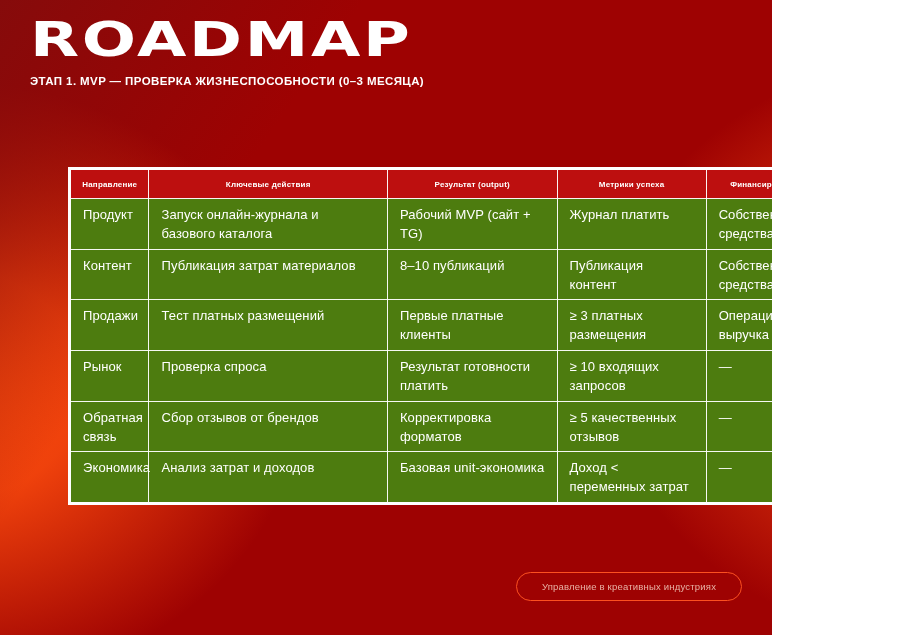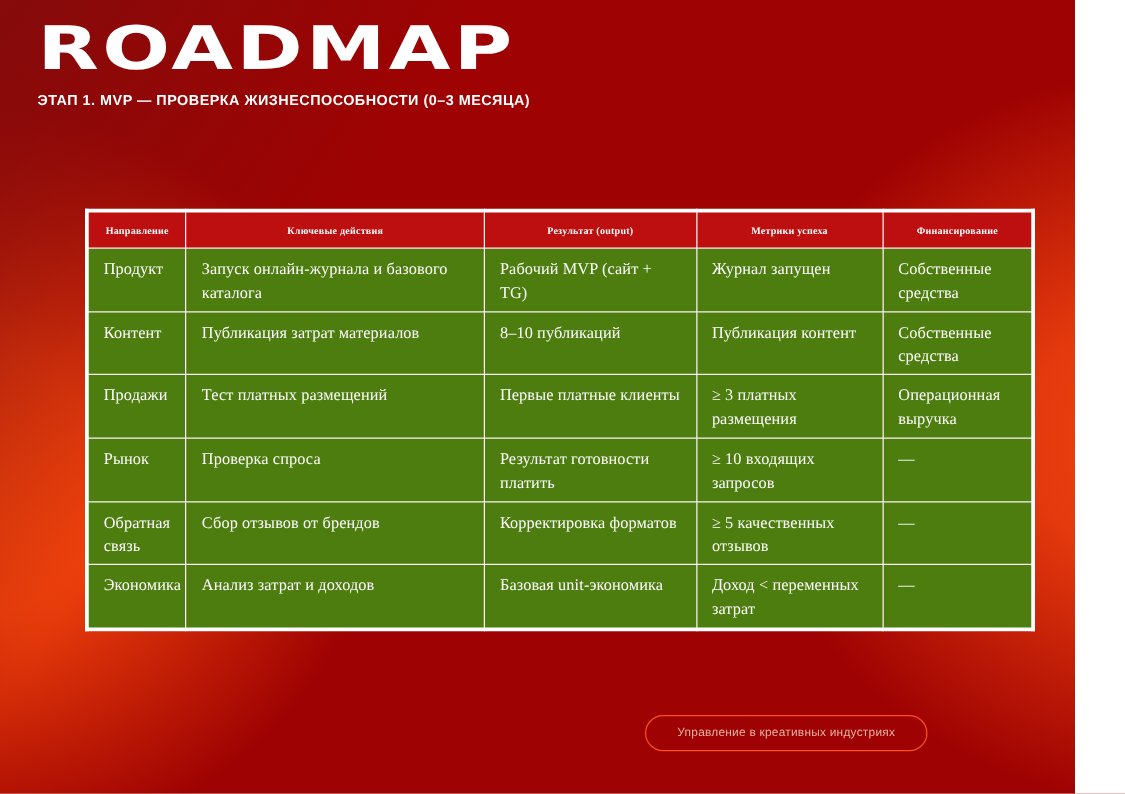--- a/index.html
+++ b/index.html
@@ -1,18 +1,18 @@
 <!DOCTYPE html>
 <html><head>
 <meta charset="utf-8">
 <style>
   html,body{margin:0;padding:0;}
   body{width:900px;height:635px;font-family:"Liberation Sans",sans-serif;}
   .slide{
-    position:relative;width:860px;height:635px;overflow:hidden;
+    position:relative;width:772px;height:635px;overflow:hidden;
     background-color:#9e0202;
     background-image:
       linear-gradient(125deg,#860b0b 0%,rgba(134,11,11,0) 30%),
       radial-gradient(ellipse 480px 410px at -50px 385px, rgba(252,77,12,1) 0%, rgba(250,74,13,0.88) 28%, rgba(250,74,13,0) 74%),
       radial-gradient(ellipse 470px 400px at 950px 350px, rgba(243,69,16,1) 0%, rgba(243,69,16,0.82) 28%, rgba(243,69,16,0) 74%);
   }
   .title{
     position:absolute;left:30px;top:14px;
     font-family:"DejaVu Sans","Liberation Sans",sans-serif;
     font-weight:bold;font-size:48px;line-height:50px;color:#ffffff;
@@ -25,21 +25,20 @@
     white-space:nowrap;
   }
   .tbl-wrap{position:absolute;left:68px;top:167px;width:760px;}
   table.roadmap{
     width:760px;border-collapse:collapse;table-layout:fixed;
     border:3px solid #ffffff;background:#c31313;
   }
   table.roadmap th, table.roadmap td{
     border:1.5px solid rgba(255,255,255,0.95);
     color:#ffffff;
-    font-family:Liberation Serif, serif;
   }
   table.roadmap thead tr{height:30px;}
   table.roadmap th{
     background:#bd0f0f;font-size:8px;font-weight:bold;
     text-align:center;vertical-align:middle;padding:2px 4px;
     letter-spacing:0.2px;
   }
   table.roadmap tbody tr{height:45px;}
   table.roadmap td{
     background:#4d7c0f;font-size:13px;font-weight:normal;
@@ -80,21 +79,21 @@
           <th>Результат (output)</th>
           <th>Метрики успеха</th>
           <th>Финансирование</th>
         </tr>
       </thead>
       <tbody>
         <tr>
           <td>Продукт</td>
           <td>Запуск онлайн-журнала и базового каталога</td>
           <td>Рабочий MVP (сайт + TG)</td>
-          <td>Журнал запущен</td>
+          <td>Журнал платить</td>
           <td>Собственные средства</td>
         </tr>
         <tr>
           <td>Контент</td>
           <td>Публикация затрат материалов</td>
           <td>8–10 публикаций</td>
           <td>Публикация контент</td>
           <td>Собственные средства</td>
         </tr>
         <tr>

